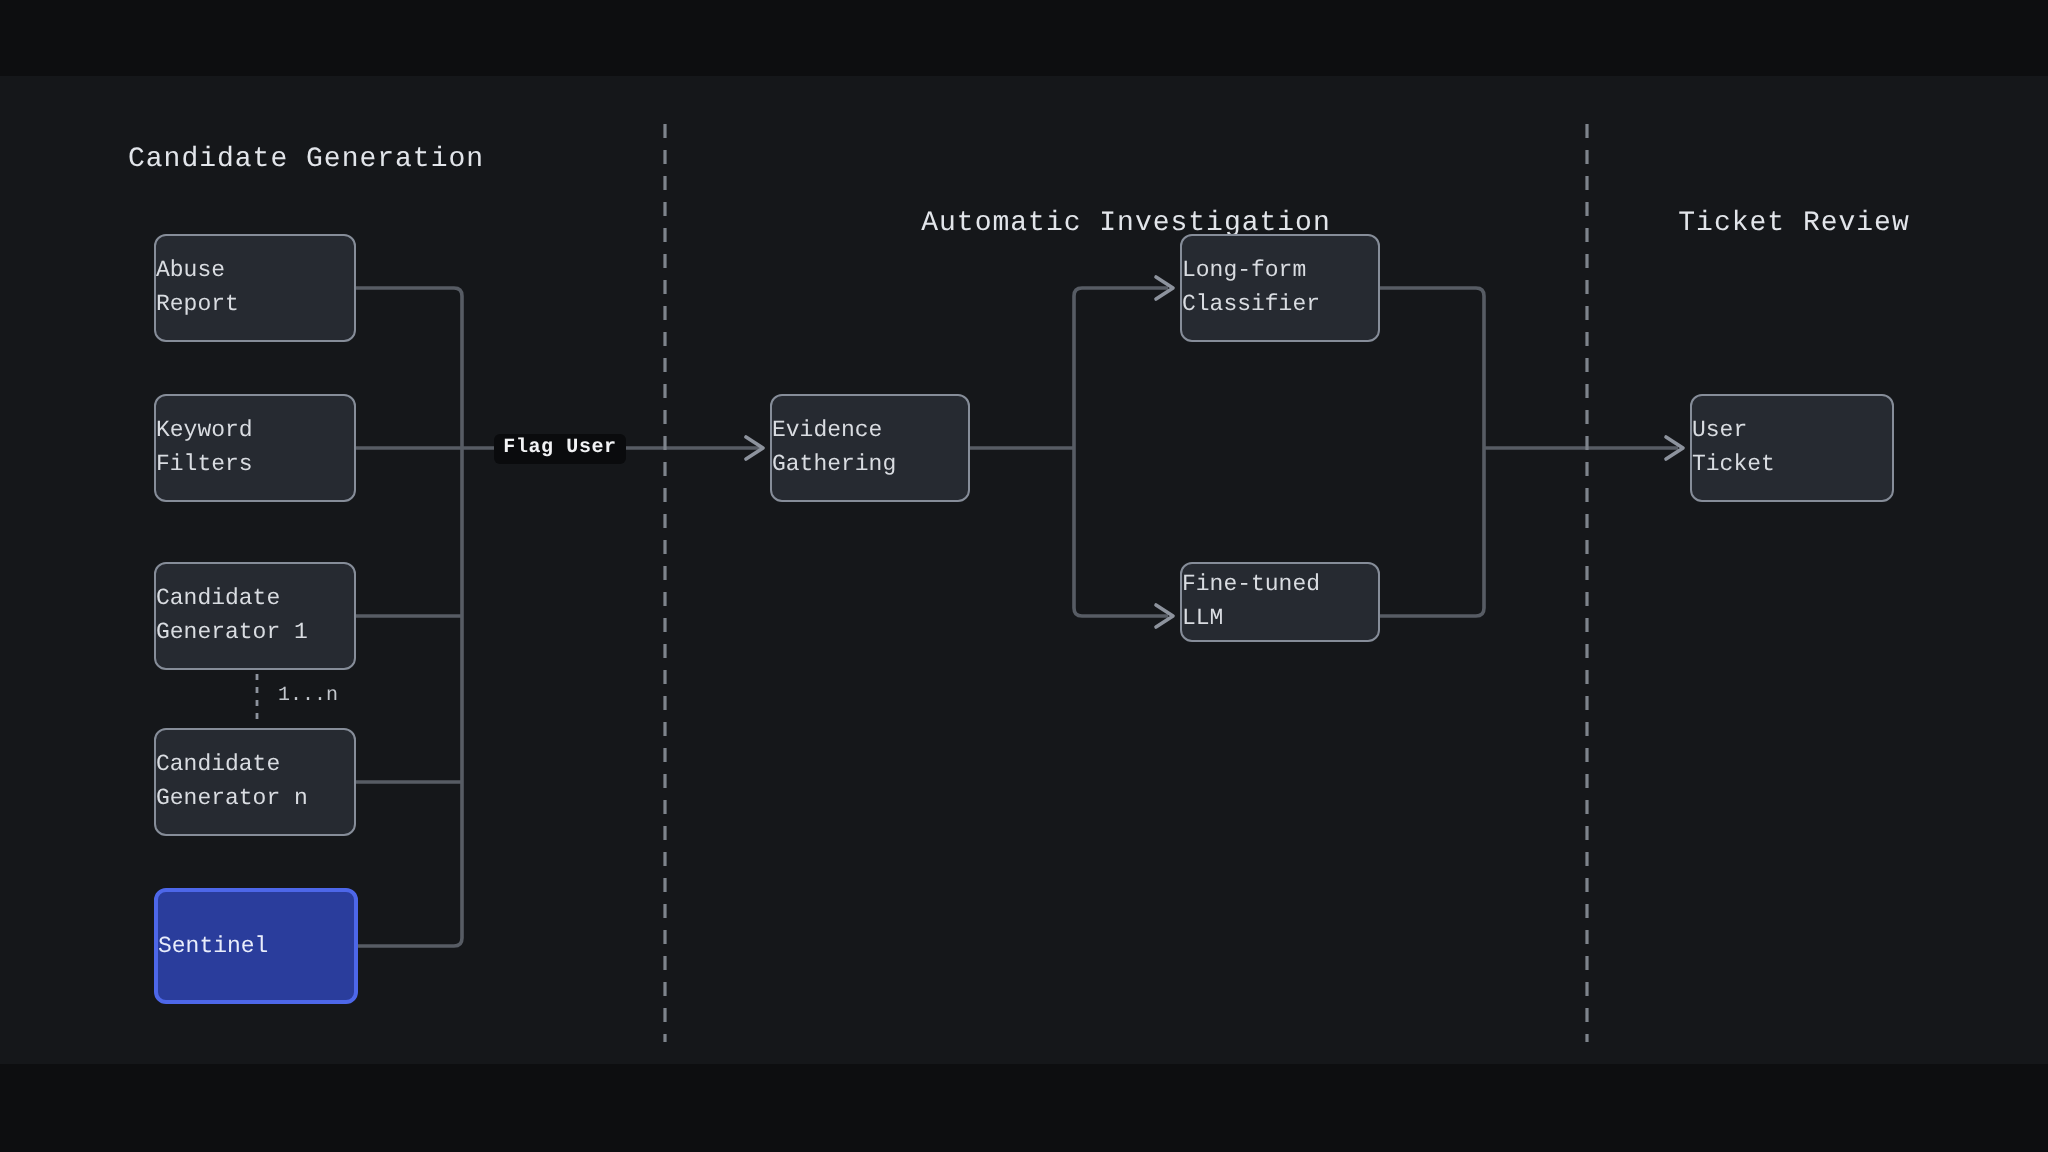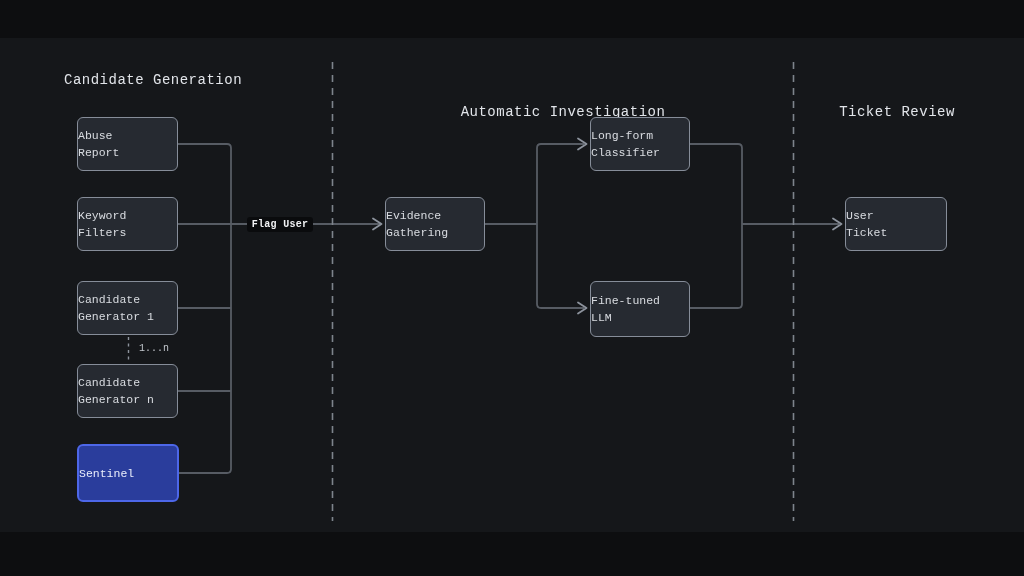--- a/index.html
+++ b/index.html
@@ -114,21 +114,21 @@
   <div class="node" style="left:385px;top:197px;width:100px;height:54px">
     <span>Evidence</span>
     <span>Gathering</span>
   </div>
 
   <div class="node" style="left:590px;top:117px;width:100px;height:54px">
     <span>Long-form</span>
     <span>Classifier</span>
   </div>
 
-  <div class="node" style="left:590px;top:281px;width:100px;height:56px">
+  <div class="node" style="left:590px;top:281px;width:100px;height:40px">
     <span>Fine-tuned</span>
     <span>LLM</span>
   </div>
 
   <div class="node" style="left:845px;top:197px;width:102px;height:54px">
     <span>User</span>
     <span>Ticket</span>
   </div>
 
   <div class="flag">Flag User</div>

